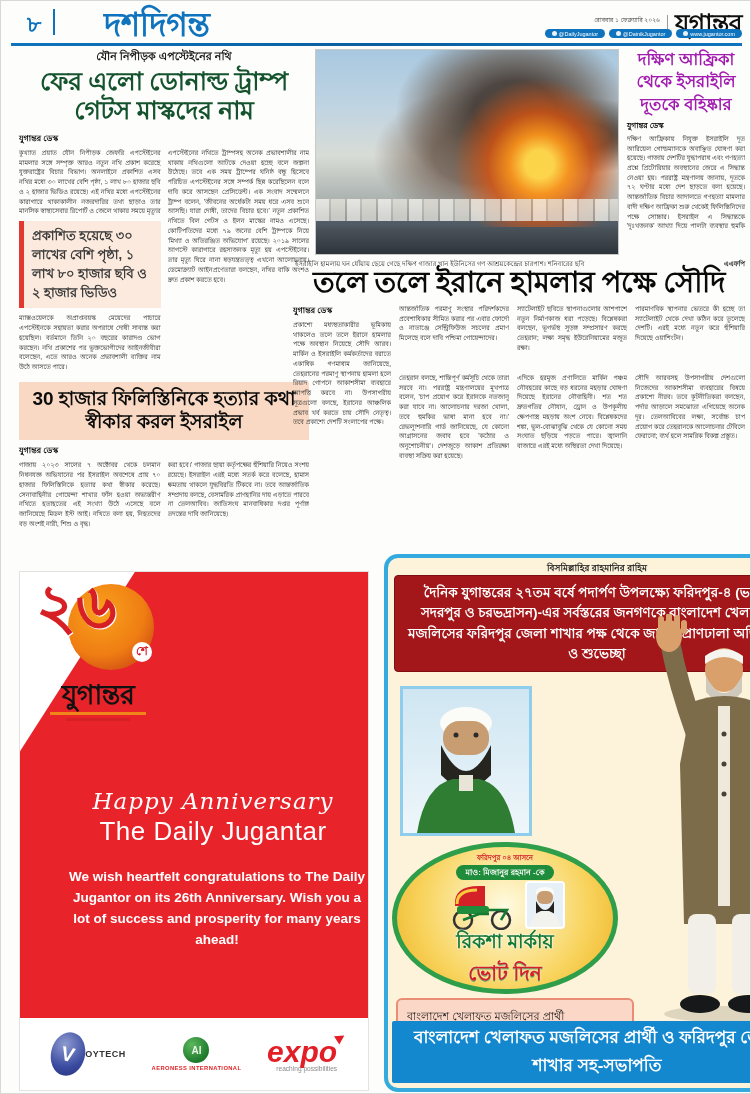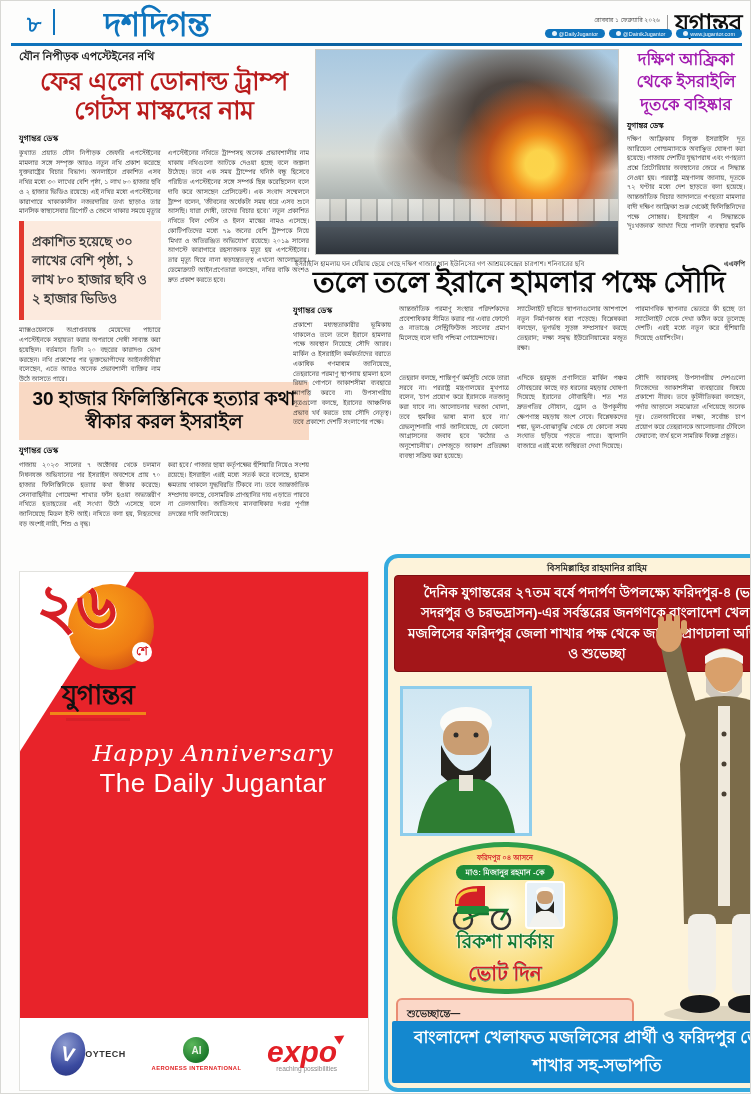--- a/index.html
+++ b/index.html
@@ -14,29 +14,29 @@
   .hdr-right { position:absolute; right:8px; top:3px; display:flex; align-items:center; gap:7px; }
   .dates { text-align:right; font-size:6px; line-height:1.7; color:#3c3c3c; }
   .hdr-vline { width:1px; height:22px; background:#9a9a9a; }
   .masthead { font-size:25px; font-weight:900; color:#101010; letter-spacing:-0.5px; }
   .social { position:absolute; right:8px; top:28px; display:flex; gap:4px; }
   .pill { display:flex; align-items:center; gap:2px; background:#0f74bd; color:#fff; font-size:5.5px; padding:1.5px 7px; border-radius:7px; }
   .pill .dot { width:5px; height:5px; border-radius:50%; background:#fff; opacity:.9; }
   .hdr-rule { position:absolute; left:10px; right:8px; top:42px; height:3px; background:linear-gradient(90deg,#0f74bd,#0a5f9e 50%,#0f74bd); }
 
   
-  .kicker { text-align:left; font-size:11px; font-weight:600; color:#161616; }
-  .headline-xl { text-align:center; font-size:25px; font-weight:800; line-height:1.16; color:#b91c1c; letter-spacing:-0.3px; }
+  .kicker { text-align:center; font-size:11px; font-weight:600; color:#161616; }
+  .headline-xl { text-align:center; font-size:25px; font-weight:800; line-height:1.16; color:#14532d; letter-spacing:-0.3px; }
   .byline { font-size:8px; font-weight:800; color:#000; }
   .cols { display:flex; gap:7px; }
   .col { flex:1; }
   .small { font-size:6.4px; line-height:1.52; text-align:justify; color:#222; overflow:hidden; }
 
   .lead { position:absolute; left:18px; top:47px; width:290px; }
-  .hibox { margin:5px 0; border-left:5px solid #e2382e; background:#fceade; padding:12px 8px; font-size:13px; font-weight:700; line-height:1.45; color:#3a3a3a; }
+  .hibox { margin:5px 0; border-left:5px solid #e2382e; background:#fceade; padding:6px 8px; font-size:13px; font-weight:700; line-height:1.45; color:#3a3a3a; }
 
   .second { position:absolute; left:18px; top:381px; width:290px; }
   .second .hl { background:#f9d9c4; padding:5px 4px 7px; text-align:center; font-size:19px; font-weight:800; line-height:1.22; color:#0b0b0b; }
 
   
   .photo { position:absolute; left:314px; top:48px; width:304px; height:206px; overflow:hidden; border:1px solid #c9c9c5;
     background:
       radial-gradient(circle at 74% 56%, rgba(255,214,74,.98) 0 14px, rgba(249,146,26,.95) 30px, rgba(214,84,18,.8) 52px, rgba(130,70,40,0) 86px),
       radial-gradient(ellipse at 66% 30%, rgba(72,62,56,.95) 0 42px, rgba(96,82,70,.65) 78px, rgba(96,82,70,0) 120px),
       radial-gradient(ellipse at 88% 42%, rgba(58,52,48,.9) 0 30px, rgba(58,52,48,0) 86px),
@@ -73,21 +73,21 @@
   .adleft .red::after { content:""; position:absolute; left:-6px; top:0; width:100%; height:100%; background:rgba(140,15,20,.25); clip-path:polygon(32.5% 0, 33.5% 0, 0.5% 40.5%, 0 40%); }
   .annv { position:absolute; left:16px; top:12px; width:124px; height:150px; }
   .annv .circle { position:absolute; left:32px; top:0; width:86px; height:86px; border-radius:50%;
     background:radial-gradient(circle at 38% 32%, #f9a11b, #ef7d13 55%, #cf4a14 85%); }
   .annv .num { position:absolute; left:0; top:-8px; font-size:62px; font-weight:900; color:#d71f26; line-height:1; text-shadow:1px 1px 0 #fff; }
   .annv .she { position:absolute; left:96px; top:58px; background:#fff; border-radius:50%; width:20px; height:20px; font-size:12px; font-weight:800; color:#d71f26; display:flex; align-items:center; justify-content:center; }
   .annv .brand { position:absolute; left:0; width:124px; top:90px; text-align:center; font-size:27px; font-weight:900; color:#121212; letter-spacing:-0.5px; }
   .annv .u1 { position:absolute; left:14px; top:128px; width:96px; height:3px; background:#f08619; }
   .annv .u2 { position:absolute; left:30px; top:134px; width:64px; height:3px; background:#d71f26; }
   .adleft .msgwrap { position:absolute; left:46px; right:8px; top:168px; text-align:center; color:#fff; }
-  .script { font-family:"DejaVu Serif","Liberation Serif",serif; font-style:italic; font-size:23px; letter-spacing:1px; }
+  .script { font-family:"DejaVu Serif","Liberation Serif",serif; font-style:italic; font-size:23px; letter-spacing:1px;margin-top:48px; }
   .script-to { font-family:"DejaVu Serif","Liberation Serif",serif; font-style:italic; font-size:13px; margin-top:-3px; }
   .adtitle { font-size:26px; font-weight:400; letter-spacing:.5px; margin-top:2px;text-align:center; }
   .admsg { margin:20px auto 0; width:302px; font-size:13.5px; font-weight:700; line-height:1.55; }
   .partners { position:absolute; left:0; right:0; bottom:0; height:72px; background:#fff; display:flex; align-items:center; justify-content:space-around; padding:0 18px; }
   .voy { display:flex; align-items:center; }
   .voy .ell { width:34px; height:44px; border-radius:50%; transform:rotate(14deg); background:radial-gradient(circle at 35% 30%, #8d9bd0, #3b4ba0 60%, #25307a); display:flex; align-items:center; justify-content:center; color:#fff; font-weight:900; font-size:20px; }
   .voy .vtxt { font-size:9px; font-weight:800; color:#333; margin-left:-6px; letter-spacing:.5px; }
   .aer { text-align:center; }
   .aer .ball { width:26px; height:26px; margin:0 auto 2px; border-radius:50%; background:radial-gradient(circle at 35% 30%, #5cb85c, #1d7a2c 70%); color:#eaf5e8; font-size:10px; font-weight:800; display:flex; align-items:center; justify-content:center; }
   .aer .atxt { font-size:5.8px; font-weight:800; color:#e02325; letter-spacing:.4px; }
@@ -216,20 +216,21 @@
       <div class="circle"></div>
       <div class="num">২৬</div>
       <div class="she">শে</div>
       <div class="brand">যুগান্তর</div>
       <div class="u1"></div>
       <div class="u2"></div>
     </div>
     <div class="msgwrap">
       <div class="script">Happy Anniversary</div>
       <div class="adtitle">The Daily Jugantar</div>
+      <div class="admsg">We wish heartfelt congratulations to The Daily Jugantor on its 26th Anniversary. Wish you a lot of success and prosperity for many years ahead!</div>
     </div>
     <div class="partners">
       <div class="voy">
         <div class="ell">V</div>
         <div class="vtxt">VOYTECH</div>
       </div>
       <div class="aer">
         <div class="ball">AI</div>
         <div class="atxt">AERONESS INTERNATIONAL</div>
       </div>
@@ -303,21 +304,20 @@
             <path d="M9 18 Q18 36 27 18 L27 30 Q18 38 9 30 Z" fill="#26241f"></path>
             <path d="M2 44 Q6 30 14 28 L22 28 Q30 30 34 44 Z" fill="#f2f2ee"></path>
           </svg>
         </div>
       </div>
       <div class="b-line1">রিকশা মার্কায়</div>
       <div class="b-line2">ভোট দিন</div>
     </div>
 
     <div class="pinkbox">
-      <div class="g1">শুভেচ্ছান্তে—</div>
       <div class="g2">বাংলাদেশ খেলাফত মজলিসের প্রার্থী</div>
       <div class="g3">মাওলানা মিজানুর রহমান মোল্লা</div>
     </div>
 
     <div class="bluebar">বাংলাদেশ খেলাফত মজলিসের প্রার্থী ও ফরিদপুর জেলা শাখার সহ-সভাপতি</div>
   </div>
 
 </div>
 
 </body></html>

